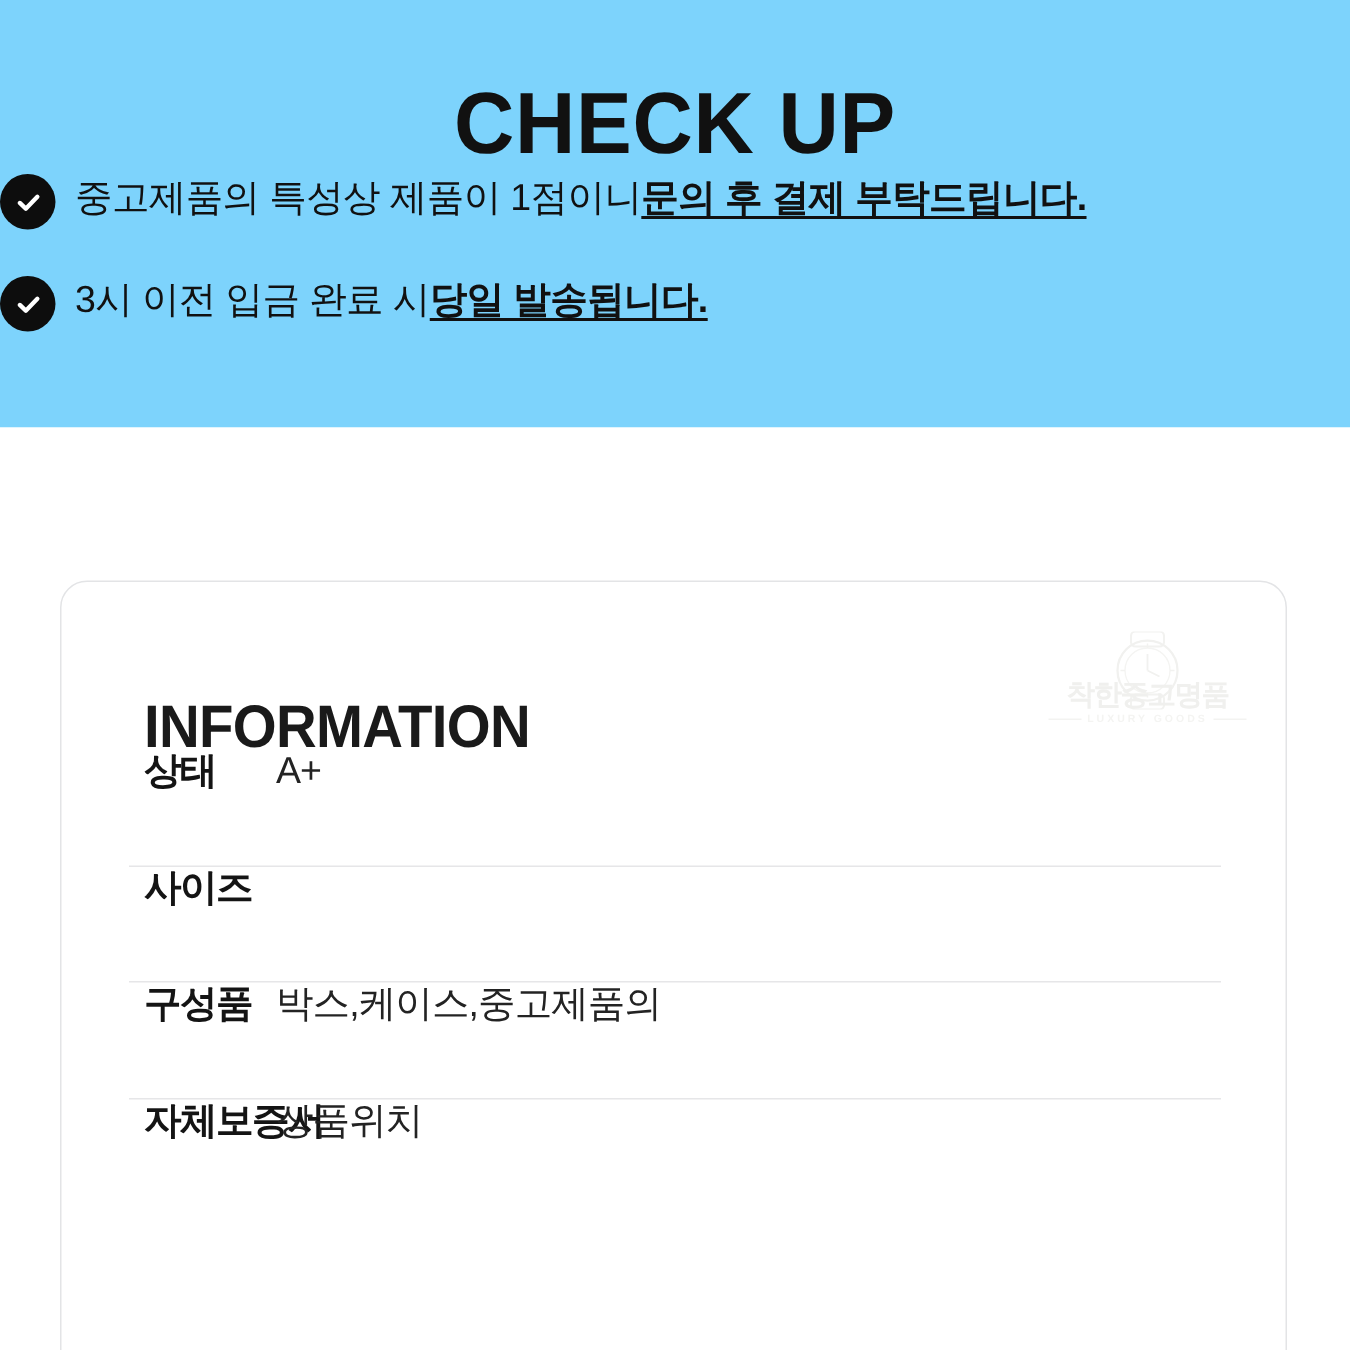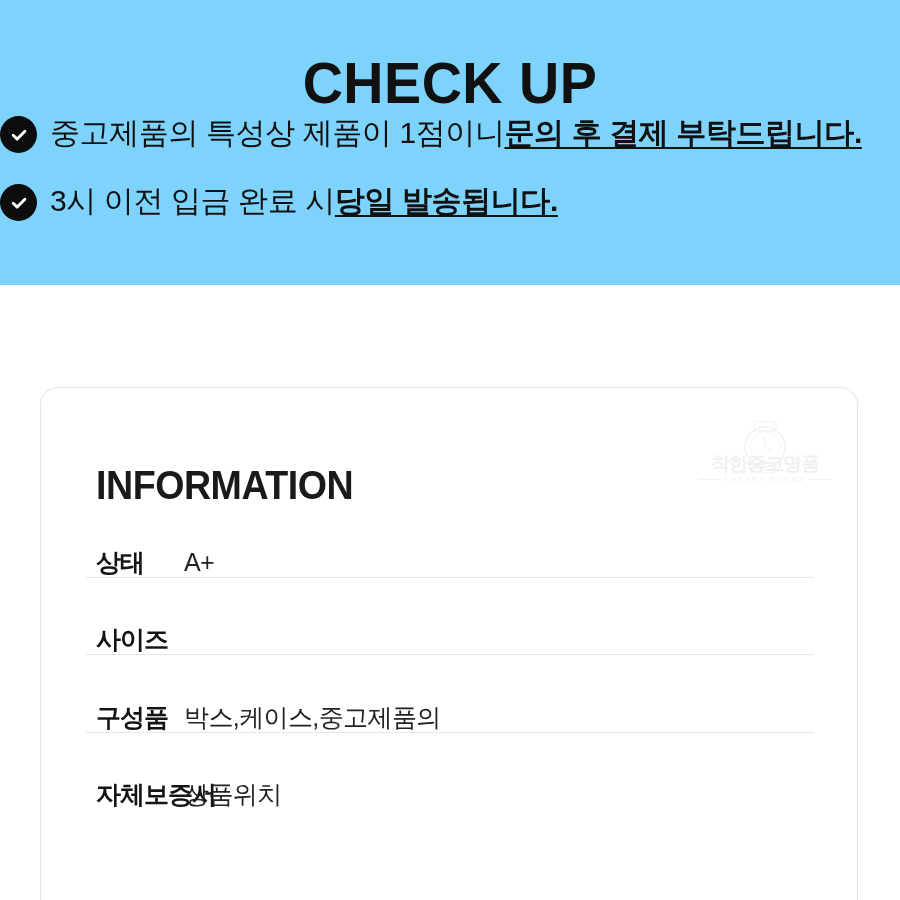--- a/index.html
+++ b/index.html
@@ -81,21 +81,21 @@
     transform: translate(-50%, -50%);
   }
 
   .check-text {
     position: absolute;
     left: 50px;
     top: 0;
     height: 41px;
     display: flex;
     align-items: center;
-    font-size: 30px;
+    font-size: 25px;
     line-height: 41px;
     color: #111111;
     white-space: nowrap;
     letter-spacing: -0.4px;
   }
   .check-text .plain {
     font-weight: 400;
   }
   .check-text .strong {
     font-weight: 700;
@@ -195,21 +195,21 @@
   .info-table {
     position: absolute;
     left: 0;
     top: 111px;
     width: 818px;
   }
   .info-row {
     position: relative;
     height: 77.5px;
     display: flex;
-    align-items: flex-end;
+    align-items: flex-start;
   }
   .info-row + .info-row::before {
     content: "";
     position: absolute;
     left: 45px;
     right: 45px;
     top: 0;
     height: 1px;
     background: #e6e6e8;
   }

